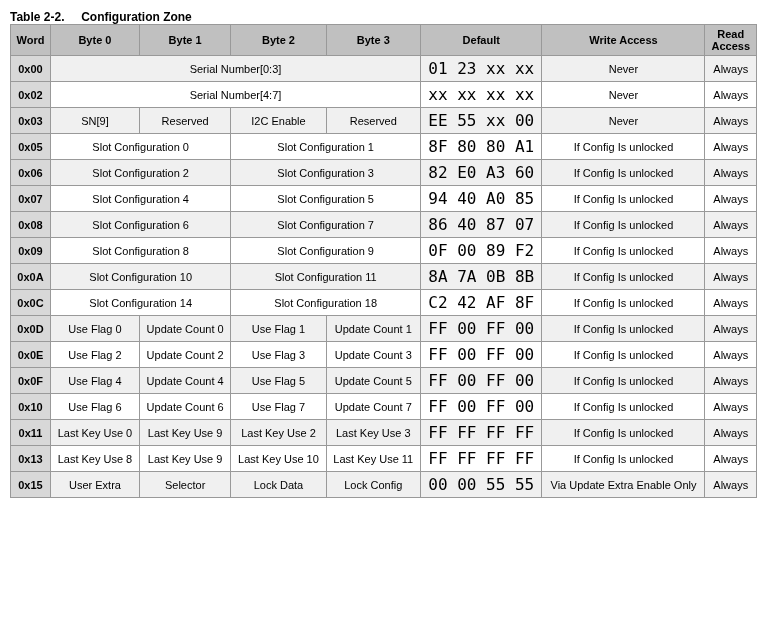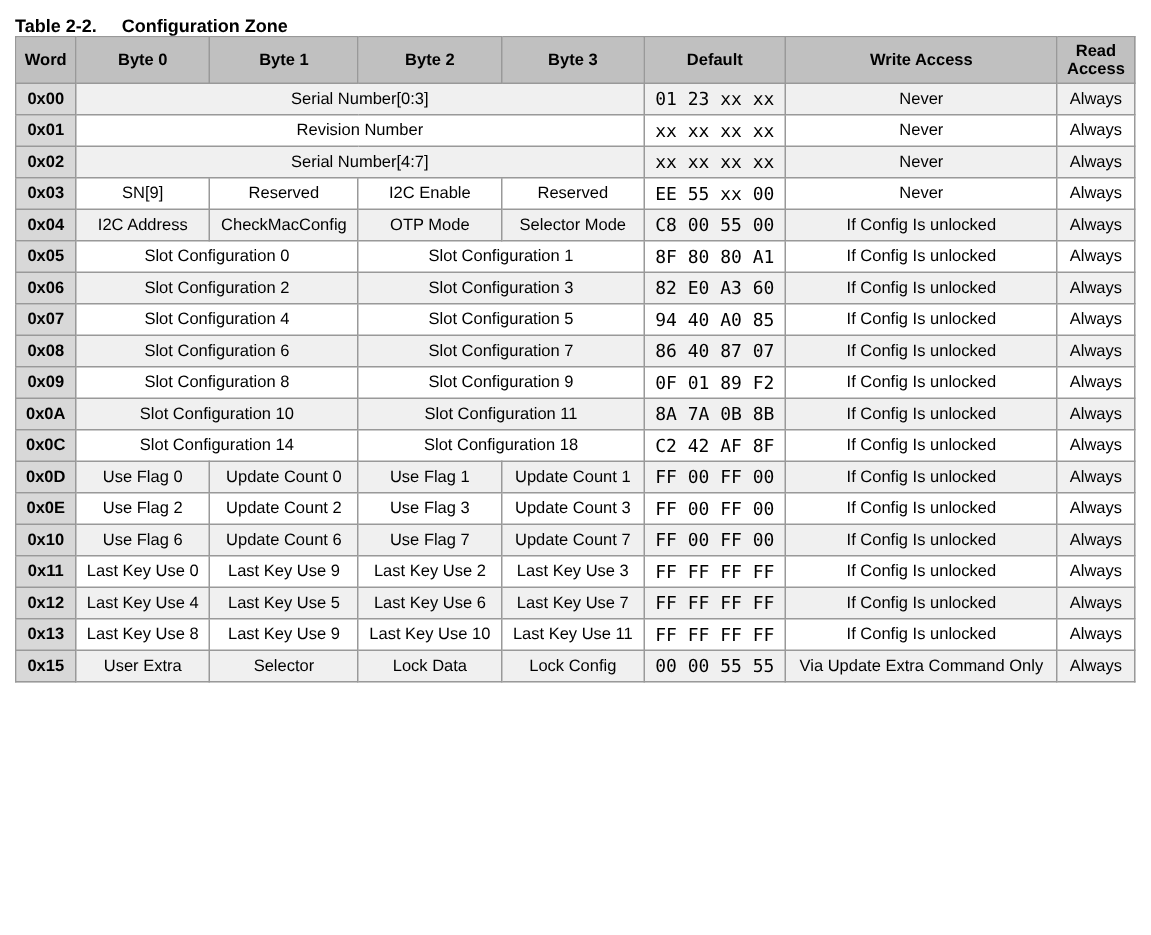--- a/index.html
+++ b/index.html
@@ -36,21 +36,21 @@
     tbody tr:nth-child(even) td {
       background-color: #ffffff;
     }
     .word-col {
       font-weight: bold;
       background-color: #d8d8d8 !important;
       width: 40px;
     }
     .default-col {
       font-family: monospace;
-      font-size: 12px;
+      font-size: 16px;
     }
   </style>
 </head>
 <body>
 
 <div>
   <span class="table-title">
     <span>Table 2-2.</span>&nbsp;&nbsp;&nbsp;&nbsp;
     <span>Configuration Zone</span>
   </span>
@@ -71,54 +71,37 @@
   </thead>
   <tbody id="table-body">
   <tr>
         <td class="word-col">0x00</td>
         <td colspan="4">Serial Number[0:3]</td>
         <td class="default-col">01 23 xx xx</td>
         <td>Never</td>
         <td>Always</td>
       </tr>
       <tr>
-        <td class="word-col">0x01</td>
-        <td colspan="4">Revision Number</td>
-        <td class="default-col">xx xx xx xx</td>
-        <td>Never</td>
-        <td>Always</td>
-      </tr>
-      <tr>
         <td class="word-col">0x02</td>
         <td colspan="4">Serial Number[4:7]</td>
         <td class="default-col">xx xx xx xx</td>
         <td>Never</td>
         <td>Always</td>
       </tr>
       <tr>
         <td class="word-col">0x03</td>
         <td>SN[9]</td>
         <td>Reserved</td>
         <td>I2C Enable</td>
         <td>Reserved</td>
         <td class="default-col">EE 55 xx 00</td>
         <td>Never</td>
         <td>Always</td>
       </tr>
       <tr>
-        <td class="word-col">0x04</td>
-        <td>I2C Address</td>
-        <td>CheckMacConfig</td>
-        <td>OTP Mode</td>
-        <td>Selector Mode</td>
-        <td class="default-col">C8 00 55 00</td>
-        <td>If Config Is unlocked</td>
-        <td>Always</td>
-      </tr>
-      <tr>
         <td class="word-col">0x05</td>
         <td colspan="2">Slot Configuration 0</td>
         <td colspan="2">Slot Configuration 1</td>
         <td class="default-col">8F 80 80 A1</td>
         <td>If Config Is unlocked</td>
         <td>Always</td>
       </tr>
       <tr>
         <td class="word-col">0x06</td>
         <td colspan="2">Slot Configuration 2</td>
@@ -140,21 +123,21 @@
         <td colspan="2">Slot Configuration 6</td>
         <td colspan="2">Slot Configuration 7</td>
         <td class="default-col">86 40 87 07</td>
         <td>If Config Is unlocked</td>
         <td>Always</td>
       </tr>
       <tr>
         <td class="word-col">0x09</td>
         <td colspan="2">Slot Configuration 8</td>
         <td colspan="2">Slot Configuration 9</td>
-        <td class="default-col">0F 01 89 F2</td>
+        <td class="default-col">0F 00 89 F2</td>
         <td>If Config Is unlocked</td>
         <td>Always</td>
       </tr>
       <tr>
         <td class="word-col">0x0A</td>
         <td colspan="2">Slot Configuration 10</td>
         <td colspan="2">Slot Configuration 11</td>
         <td class="default-col">8A 7A 0B 8B</td>
         <td>If Config Is unlocked</td>
         <td>Always</td>
@@ -176,20 +159,30 @@
         <td class="default-col">FF 00 FF 00</td>
         <td>If Config Is unlocked</td>
         <td>Always</td>
       </tr>
       <tr>
         <td class="word-col">0x0E</td>
         <td>Use Flag 2</td>
         <td>Update Count 2</td>
         <td>Use Flag 3</td>
         <td>Update Count 3</td>
+        <td class="default-col">FF 00 FF 00</td>
+        <td>If Config Is unlocked</td>
+        <td>Always</td>
+      </tr>
+      <tr>
+        <td class="word-col">0x0F</td>
+        <td>Use Flag 4</td>
+        <td>Update Count 4</td>
+        <td>Use Flag 5</td>
+        <td>Update Count 5</td>
         <td class="default-col">FF 00 FF 00</td>
         <td>If Config Is unlocked</td>
         <td>Always</td>
       </tr>
       <tr>
         <td class="word-col">0x10</td>
         <td>Use Flag 6</td>
         <td>Update Count 6</td>
         <td>Use Flag 7</td>
         <td>Update Count 7</td>
@@ -201,43 +194,33 @@
         <td class="word-col">0x11</td>
         <td>Last Key Use 0</td>
         <td>Last Key Use 9</td>
         <td>Last Key Use 2</td>
         <td>Last Key Use 3</td>
         <td class="default-col">FF FF FF FF</td>
         <td>If Config Is unlocked</td>
         <td>Always</td>
       </tr>
       <tr>
-        <td class="word-col">0x12</td>
-        <td>Last Key Use 4</td>
-        <td>Last Key Use 5</td>
-        <td>Last Key Use 6</td>
-        <td>Last Key Use 7</td>
-        <td class="default-col">FF FF FF FF</td>
-        <td>If Config Is unlocked</td>
-        <td>Always</td>
-      </tr>
-      <tr>
         <td class="word-col">0x13</td>
         <td>Last Key Use 8</td>
         <td>Last Key Use 9</td>
         <td>Last Key Use 10</td>
         <td>Last Key Use 11</td>
         <td class="default-col">FF FF FF FF</td>
         <td>If Config Is unlocked</td>
         <td>Always</td>
       </tr>
       <tr>
         <td class="word-col">0x15</td>
         <td>User Extra</td>
         <td>Selector</td>
         <td>Lock Data</td>
         <td>Lock Config</td>
         <td class="default-col">00 00 55 55</td>
-        <td>Via Update Extra Command Only</td>
+        <td>Via Update Extra Enable Only</td>
         <td>Always</td>
       </tr>
     </tbody>
 </table>
 
 </body></html>

